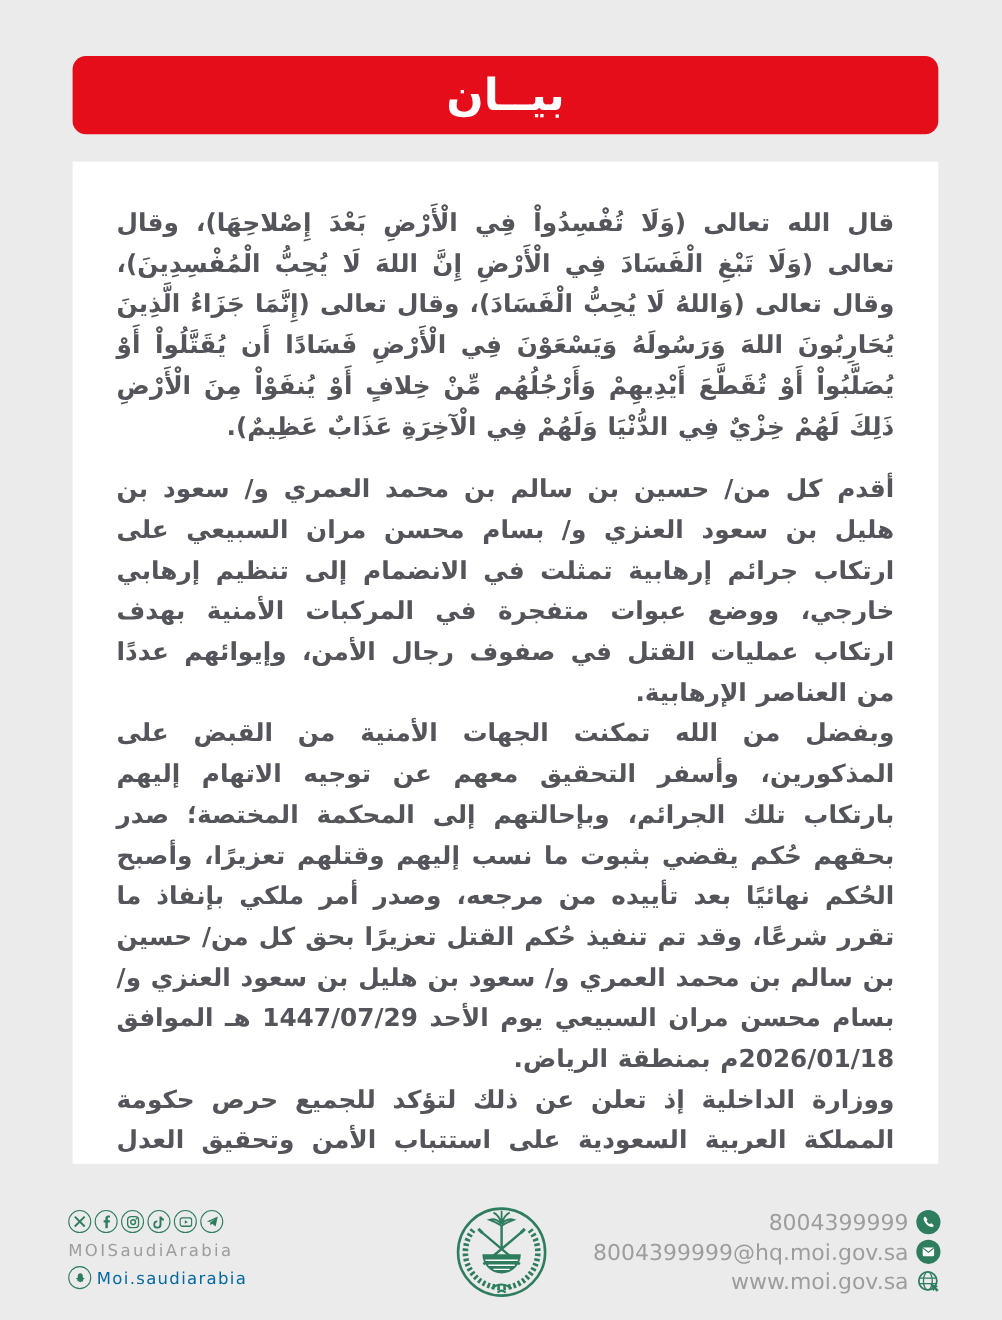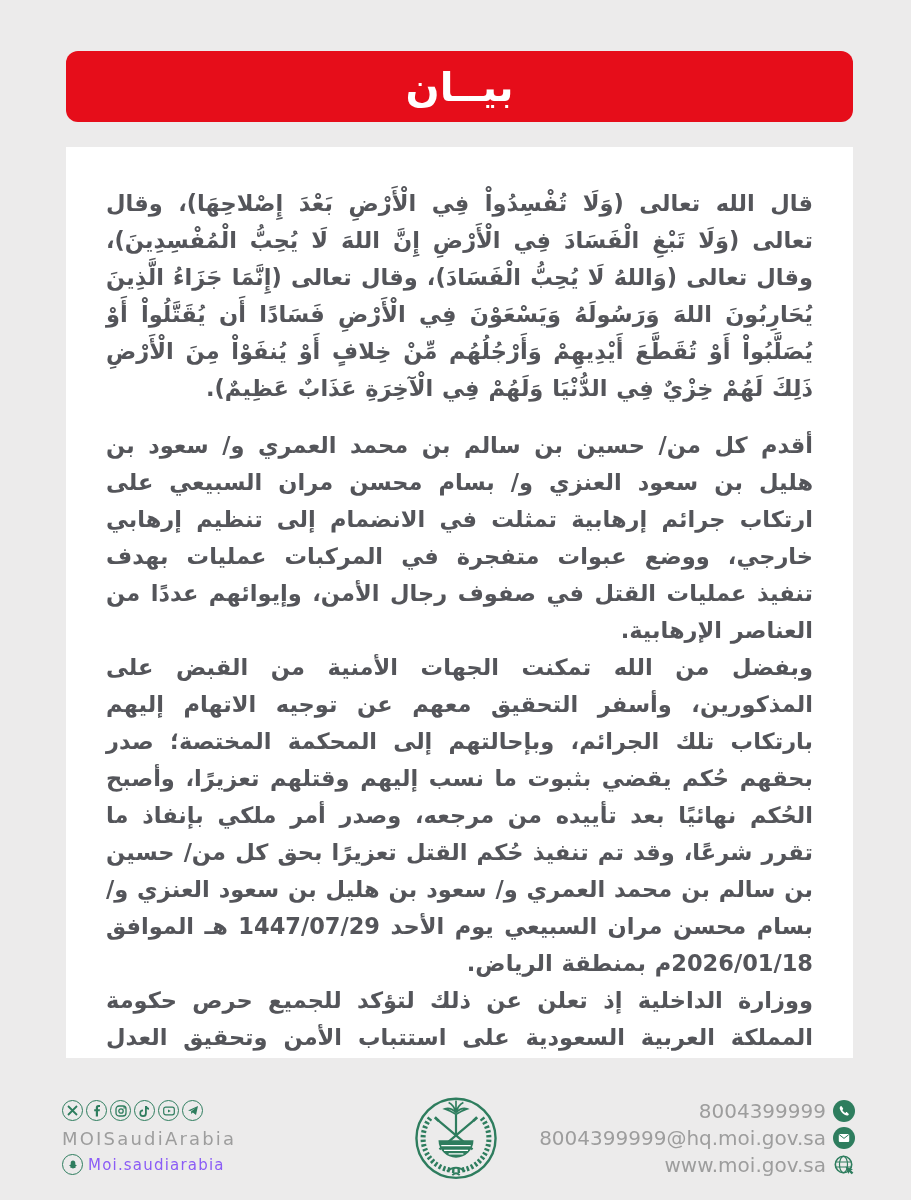--- a/index.html
+++ b/index.html
@@ -28,24 +28,24 @@
   
   .f-left{position:absolute;left:62px;top:1100px;}
   .social-row{display:flex;gap:3px;}
   .sicon{
     width:21px;height:21px;border-radius:50%;
     border:1.6px solid #2e7d5e;box-sizing:border-box;
     display:flex;align-items:center;justify-content:center;
     color:#2e7d5e;font-size:11px;font-weight:bold;line-height:1;
   }
   .handle{
-    color:#9d9d9d;font-size:18px;letter-spacing:2.2px;margin-top:7px;
+    color:#9d9d9d;font-size:15px;letter-spacing:2.2px;margin-top:7px;
   }
   .snap-row{display:flex;align-items:center;gap:5px;margin-top:5px;}
-  .snap-row .handle2{color:#8b5cf6;font-size:15px;letter-spacing:1.2px;}
+  .snap-row .handle2{color:#0369a1;font-size:15px;letter-spacing:1.2px;}
   .f-logo{position:absolute;left:50%;transform:translateX(-50%);top:1092px;}
   .f-right{position:absolute;right:56px;top:1100px;}
   .contact-row{
     display:flex;align-items:center;justify-content:flex-end;
     gap:7px;margin-bottom:5px;height:22px;
   }
   .contact-row .cval{color:#9d9d9d;font-size:20px;}
   .cicon{
     width:22px;height:22px;border-radius:50%;background:#2e7d5e;
     display:flex;align-items:center;justify-content:center;
@@ -54,21 +54,21 @@
 </style>
 </head>
 <body>
 
 <div class="banner">
   <span>بيــان</span>
 </div>
 
 <div class="card">
   <p class="para-verses">قال الله تعالى (وَلَا تُفْسِدُواْ فِي الْأَرْضِ بَعْدَ إِصْلاحِهَا)، وقال تعالى (وَلَا تَبْغِ الْفَسَادَ فِي الْأَرْضِ إِنَّ اللهَ لَا يُحِبُّ الْمُفْسِدِينَ)، وقال تعالى (وَاللهُ لَا يُحِبُّ الْفَسَادَ)، وقال تعالى (إِنَّمَا جَزَاءُ الَّذِينَ يُحَارِبُونَ اللهَ وَرَسُولَهُ وَيَسْعَوْنَ فِي الْأَرْضِ فَسَادًا أَن يُقَتَّلُواْ أَوْ يُصَلَّبُواْ أَوْ تُقَطَّعَ أَيْدِيهِمْ وَأَرْجُلُهُم مِّنْ خِلافٍ أَوْ يُنفَوْاْ مِنَ الْأَرْضِ ذَلِكَ لَهُمْ خِزْيٌ فِي الدُّنْيَا وَلَهُمْ فِي الْآخِرَةِ عَذَابٌ عَظِيمٌ).</p>
-  <p>أقدم كل من/ حسين بن سالم بن محمد العمري و/ سعود بن هليل بن سعود العنزي و/ بسام محسن مران السبيعي على ارتكاب جرائم إرهابية تمثلت في الانضمام إلى تنظيم إرهابي خارجي، ووضع عبوات متفجرة في المركبات عمليات بهدف تنفيذ عمليات القتل في صفوف رجال الأمن، وإيوائهم عددًا من العناصر الإرهابية.</p>
+  <p>أقدم كل من/ حسين بن سالم بن محمد العمري و/ سعود بن هليل بن سعود العنزي و/ بسام محسن مران السبيعي على ارتكاب جرائم إرهابية تمثلت في الانضمام إلى تنظيم إرهابي خارجي، ووضع عبوات متفجرة في المركبات الأمنية بهدف ارتكاب عمليات القتل في صفوف رجال الأمن، وإيوائهم عددًا من العناصر الإرهابية.</p>
   <p>وبفضل من الله تمكنت الجهات الأمنية من القبض على المذكورين، وأسفر التحقيق معهم عن توجيه الاتهام إليهم بارتكاب تلك الجرائم، وبإحالتهم إلى المحكمة المختصة؛ صدر بحقهم حُكم يقضي بثبوت ما نسب إليهم وقتلهم تعزيرًا، وأصبح الحُكم نهائيًا بعد تأييده من مرجعه، وصدر أمر ملكي بإنفاذ ما تقرر شرعًا، وقد تم تنفيذ حُكم القتل تعزيرًا بحق كل من/ حسين بن سالم بن محمد العمري و/ سعود بن هليل بن سعود العنزي و/ بسام محسن مران السبيعي يوم الأحد 1447/07/29 هـ الموافق 2026/01/18م بمنطقة الرياض.</p>
   <p>ووزارة الداخلية إذ تعلن عن ذلك لتؤكد للجميع حرص حكومة المملكة العربية السعودية على استتباب الأمن وتحقيق العدل وتنفيذ أحكام الشريعة الإسلامية في كل من يتعدى على الآمنين، وينتهك حقهم في الحياة والأمن، وتحذر في الوقت نفسه كل من تسول له نفسه الإقدام على مثل ذلك بأن العقاب الشرعي سيكون مصيره.</p>
 
 </div>
 
 <div class="f-left">
   <div class="social-row">
     <span class="sicon">
       <svg width="11" height="11" viewBox="0 0 11 11">
           <path d="M1 1 L10 10 M10 1 L1 10" stroke="#2e7d5e" stroke-width="1.8" fill="none"></path>

